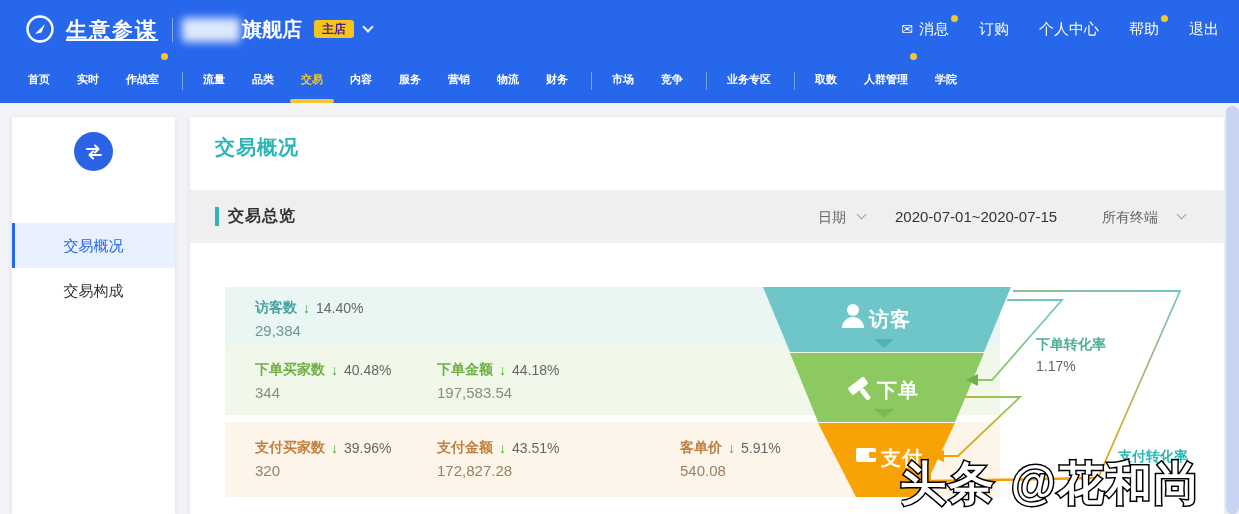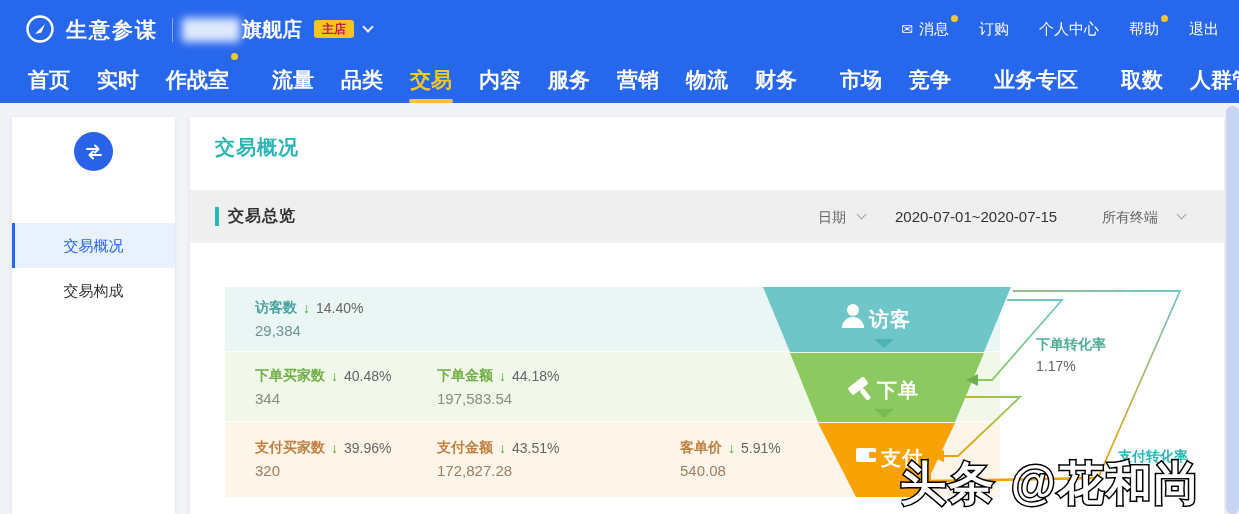--- a/index.html
+++ b/index.html
@@ -13,35 +13,35 @@
     --arrowGreen:#3cb035; --convA:#4fae96; --convB:#c8893a; --convC:#2ab5b5;
     --scrollbar:#c7d5f2; --grayText:#666;
   }
   *{margin:0;padding:0;box-sizing:border-box;}
   body{font-family:"Liberation Sans","DejaVu Sans",sans-serif;}
   .page{position:relative;width:1239px;height:514px;background:var(--pageBg);overflow:hidden;}
 
   
   .topbar{position:absolute;left:0;top:0;width:1239px;height:58px;background:var(--navBlue);}
   .logo{position:absolute;left:24px;top:13px;width:32px;height:32px;}
-  .brand{position:absolute;left:66px;top:16px;color:#fff;font-size:21px;font-weight:bold;letter-spacing:2px;}
+  .brand{position:absolute;left:66px;top:16px;color:#fff;font-size:21px;font-weight:bold;letter-spacing:2px;text-decoration:underline;}
   .top-divider{position:absolute;left:172px;top:18px;width:1px;height:24px;background:rgba(255,255,255,.45);}
   .shop-blur{position:absolute;left:182px;top:18px;width:58px;height:24px;background:rgba(255,255,255,.85);filter:blur(4px);border-radius:3px;}
   .shop-suffix{position:absolute;left:242px;top:16px;color:#fff;font-size:20px;font-weight:bold;}
-  .badge{position:absolute;left:314px;top:20px;background:var(--badgeYellow);color:#be185d;font-size:12px;font-weight:bold;padding:3px 8px;border-radius:3px;line-height:1;}
+  .badge{position:absolute;left:314px;top:20px;background:var(--badgeYellow);color:#4c1d95;font-size:12px;font-weight:bold;padding:3px 8px;border-radius:3px;line-height:1;}
   .caret{display:inline-block;width:8px;height:8px;border-right:2px solid #fff;border-bottom:2px solid #fff;transform:rotate(45deg);}
   .shop-caret{position:absolute;left:364px;top:23px;opacity:.9;}
   .topmenu{position:absolute;right:20px;top:0;height:58px;display:flex;align-items:center;gap:30px;}
   .topmenu .titem{position:relative;color:#fff;font-size:15px;cursor:pointer;display:flex;align-items:center;gap:6px;}
   .dot{position:absolute;top:-5px;right:-9px;width:7px;height:7px;border-radius:50%;background:#f6c62d;}
   .mailglyph{font-size:14px;}
 
   
   .navbar{position:absolute;left:0;top:58px;width:1239px;height:45px;background:var(--navBlue);display:flex;align-items:center;padding-left:28px;}
-  .nav-item{position:relative;height:45px;line-height:43px;color:#fff;font-size:21px;font-weight:600;margin-right:27px;cursor:pointer;white-space:nowrap;}
+  .nav-item{position:relative;height:45px;line-height:43px;color:#fff;font-size:11px;font-weight:600;margin-right:27px;cursor:pointer;white-space:nowrap;}
   .nav-item.active{color:var(--navYellow);}
   .nav-item.active::after{content:"";position:absolute;left:50%;transform:translateX(-50%);bottom:0;width:44px;height:4px;background:var(--navYellow);border-radius:2px;}
   .nav-divider{width:1px;height:18px;background:rgba(255,255,255,.4);margin:0 20px 0 -4px;}
 
   
   .sidebar-card{position:absolute;left:12px;top:117px;width:163px;height:397px;background:#fff;box-shadow:0 1px 5px rgba(0,0,0,.08);}
   .main-card{position:absolute;left:190px;top:117px;width:1034px;height:397px;background:#fff;box-shadow:0 1px 5px rgba(0,0,0,.08);}
   .scrollbar{position:absolute;left:1226px;top:106px;width:13px;height:408px;background:var(--scrollbar);border-radius:6px;}
 
   
@@ -60,21 +60,21 @@
   .date-label{position:absolute;left:628px;top:19px;font-size:14px;color:var(--grayText);}
   .gcaret{display:inline-block;width:7px;height:7px;border-right:1.5px solid #9aa0a6;border-bottom:1.5px solid #9aa0a6;transform:rotate(45deg);}
   .band .c1{position:absolute;left:668px;top:21px;}
   .date-range{position:absolute;left:705px;top:18px;font-size:15px;color:#333;}
   .terminal{position:absolute;left:912px;top:19px;font-size:14px;color:var(--grayText);}
   .band .c2{position:absolute;left:988px;top:21px;}
 
   
   .mrow{position:absolute;left:35px;width:775px;}
   .mrow.r1{top:170px;height:64px;background:var(--row1Bg);}
-  .mrow.r2{top:235px;height:69px;background:var(--row2Bg);}
+  .mrow.r2{top:229px;height:69px;background:var(--row2Bg);}
   .mrow.r3{top:305px;height:75px;background:var(--row3Bg);}
   .metric{position:absolute;}
   .metric.c1{left:30px;} .metric.c2{left:212px;} .metric.c3{left:455px;}
   .r1 .metric{top:12px;} .r2 .metric{top:15px;} .r3 .metric{top:17px;}
   .mhead{font-size:14px;display:flex;align-items:center;gap:6px;}
   .mlabel{font-weight:bold;font-family:Liberation Mono, monospace;}
   .r1 .mlabel{color:var(--row1Label);} .r2 .mlabel{color:var(--row2Label);} .r3 .mlabel{color:var(--row3Label);}
   .marrow{color:var(--arrowGreen);font-weight:bold;font-size:14px;}
   .mpct{color:var(--grayText);}
   .mvalue{margin-top:5px;font-size:15px;}

